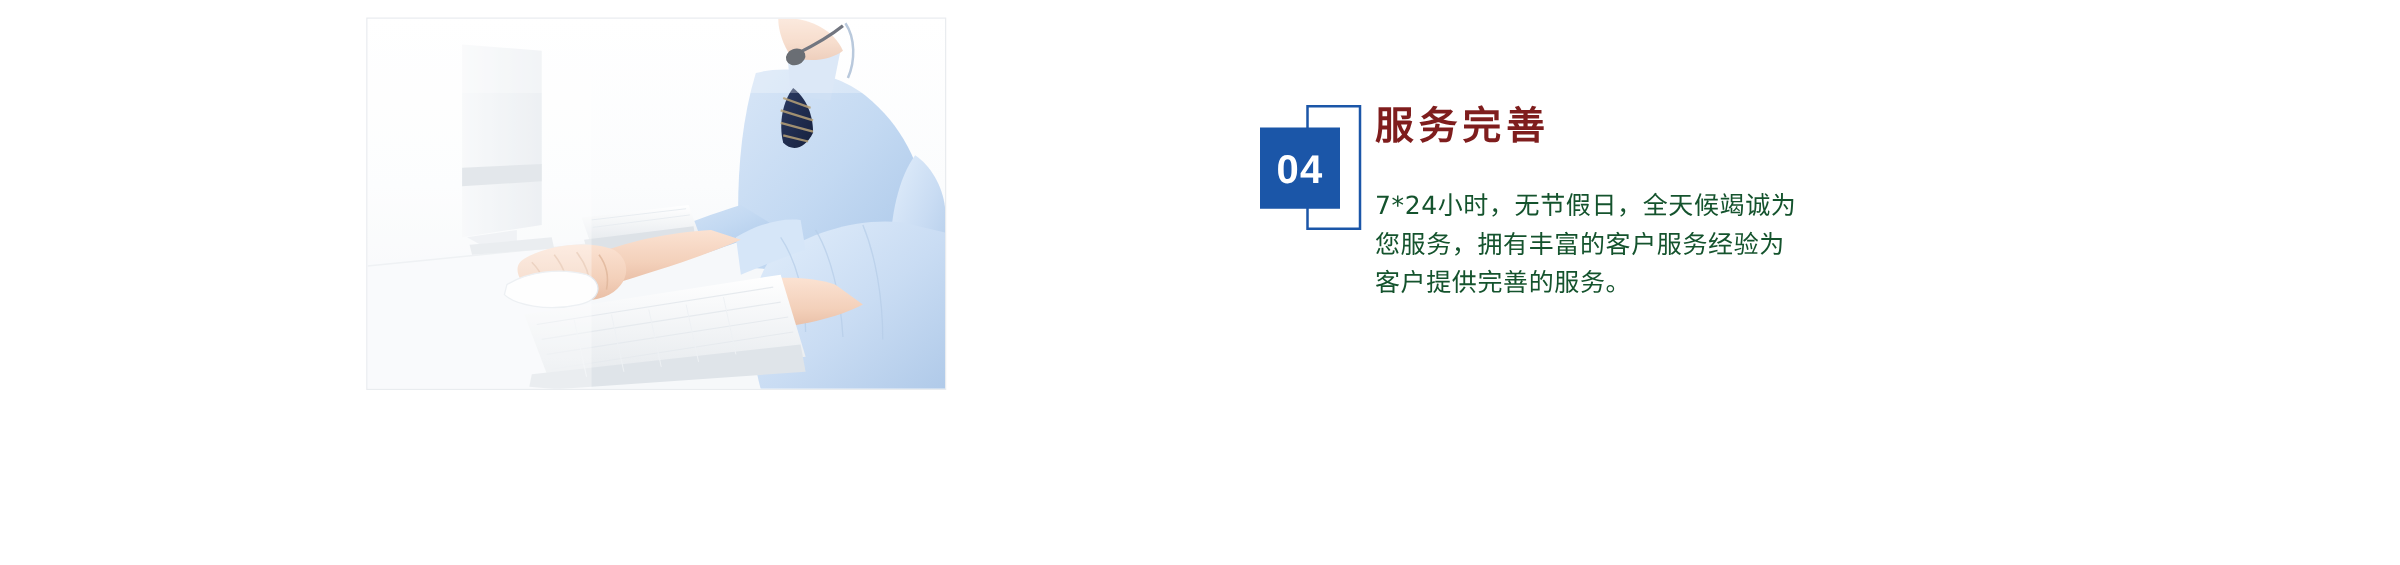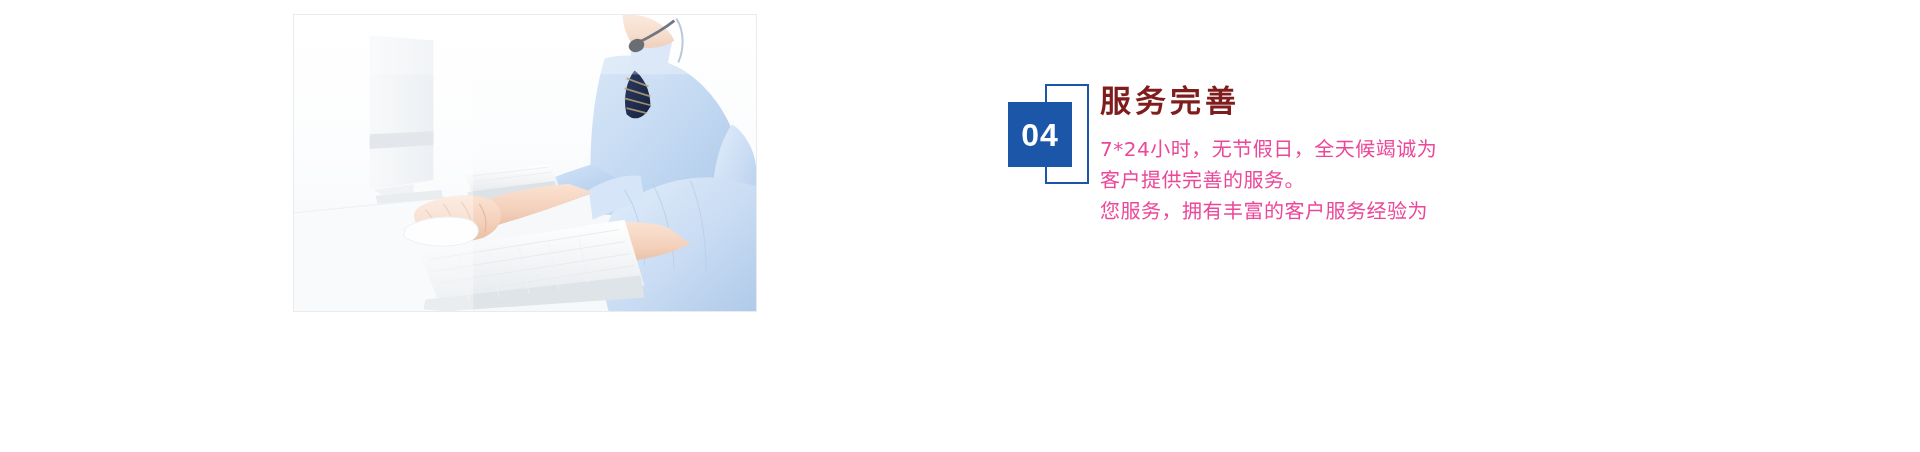--- a/index.html
+++ b/index.html
@@ -91,22 +91,22 @@
     color: #7f1d1d;
     font-size: 31px;
     font-weight: bold;
     letter-spacing: 4px;
     line-height: 1.1;
     white-space: nowrap;
     font-family: "DejaVu Sans", "Liberation Sans", sans-serif;
   }
 
   .body-text {
-    margin-top: 16px;
-    color: #ec4899;
+    margin-top: 31px;
+    color: #14532d;
     font-size: 20px;
     line-height: 31px;
     letter-spacing: 0.5px;
     font-family: "DejaVu Sans", "Liberation Sans", sans-serif;
   }
   .body-line { white-space: nowrap; }
 </style>
 </head>
 <body>
 
@@ -280,19 +280,19 @@
       <div class="badge-fill">
         <span class="badge-num">04</span>
       </div>
     </div>
 
     <div class="text-col">
       <div class="title">服务完善</div>
 
       <div class="body-text">
         <div class="body-line">7*24小时，无节假日，全天候竭诚为</div>
+        <div class="body-line">您服务，拥有丰富的客户服务经验为</div>
         <div class="body-line">客户提供完善的服务。</div>
-        <div class="body-line">您服务，拥有丰富的客户服务经验为</div>
       </div>
     </div>
 
   </div>
 </div>
 
 </body></html>

